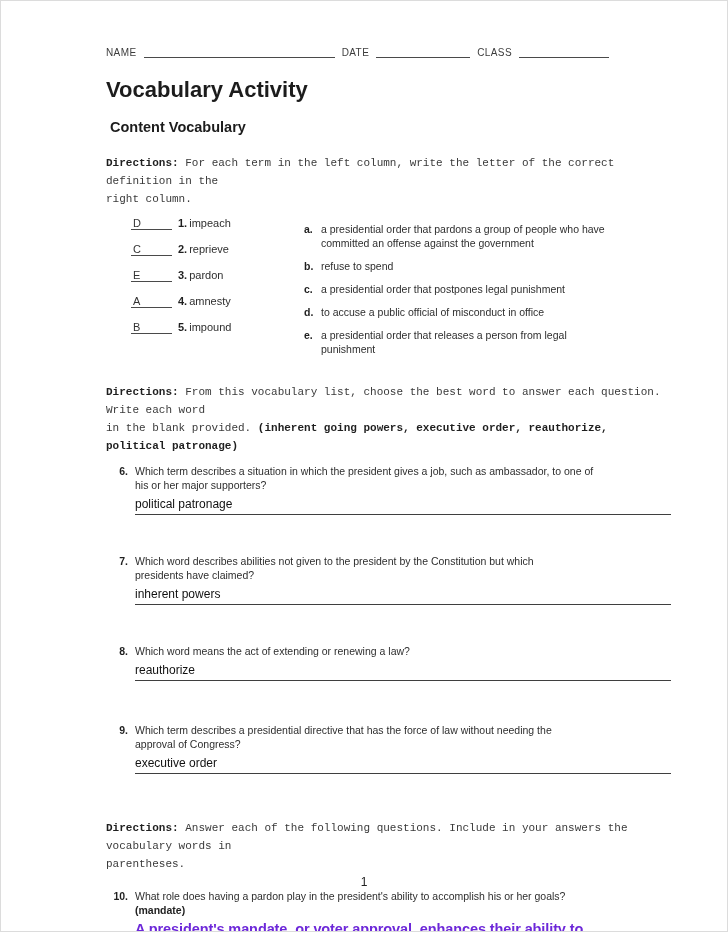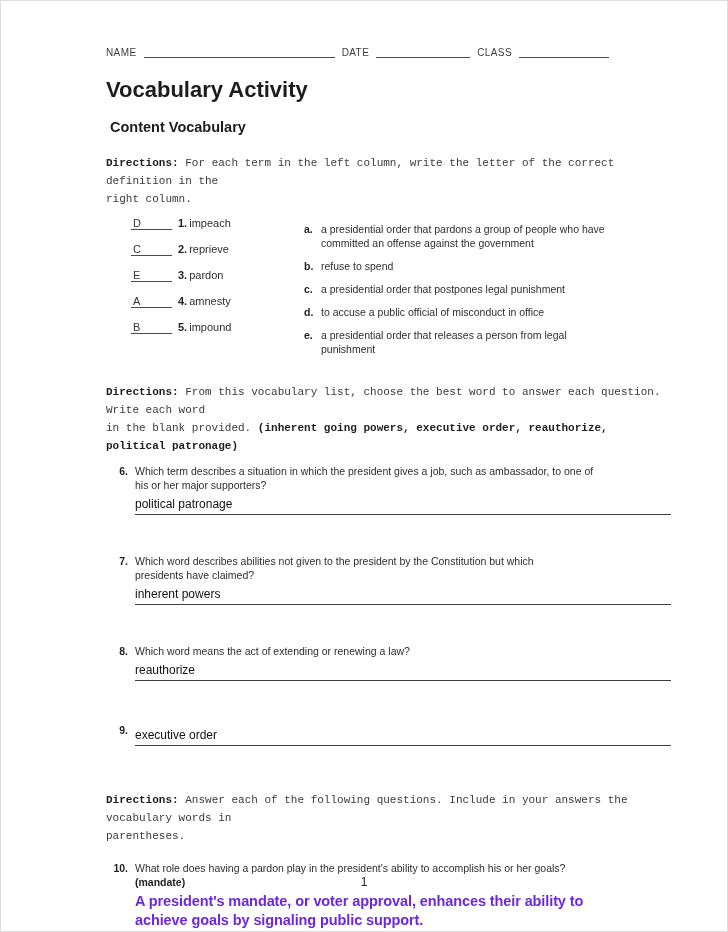--- a/index.html
+++ b/index.html
@@ -185,20 +185,22 @@
     <span class="q-num">8.</span>
     <div class="q-body">
       <div class="preline">Which word means the act of extending or renewing a law?</div>
       <div class="q-answer">reauthorize</div>
     </div>
   </div>
 
   <div class="q q9">
     <span class="q-num">9.</span>
     <div class="q-body">
+      <div class="preline">Which term describes a presidential directive that has the force of law without needing the
+approval of Congress?</div>
       <div class="q-answer">executive order</div>
     </div>
   </div>
 
   <p class="dir dir3"><b>Directions:</b> <span class="preline">Answer each of the following questions. Include in your answers the vocabulary words in
 parentheses.</span></p>
 
   <div class="q q10">
     <span class="q-num">10.</span>
     <div class="q-body">

